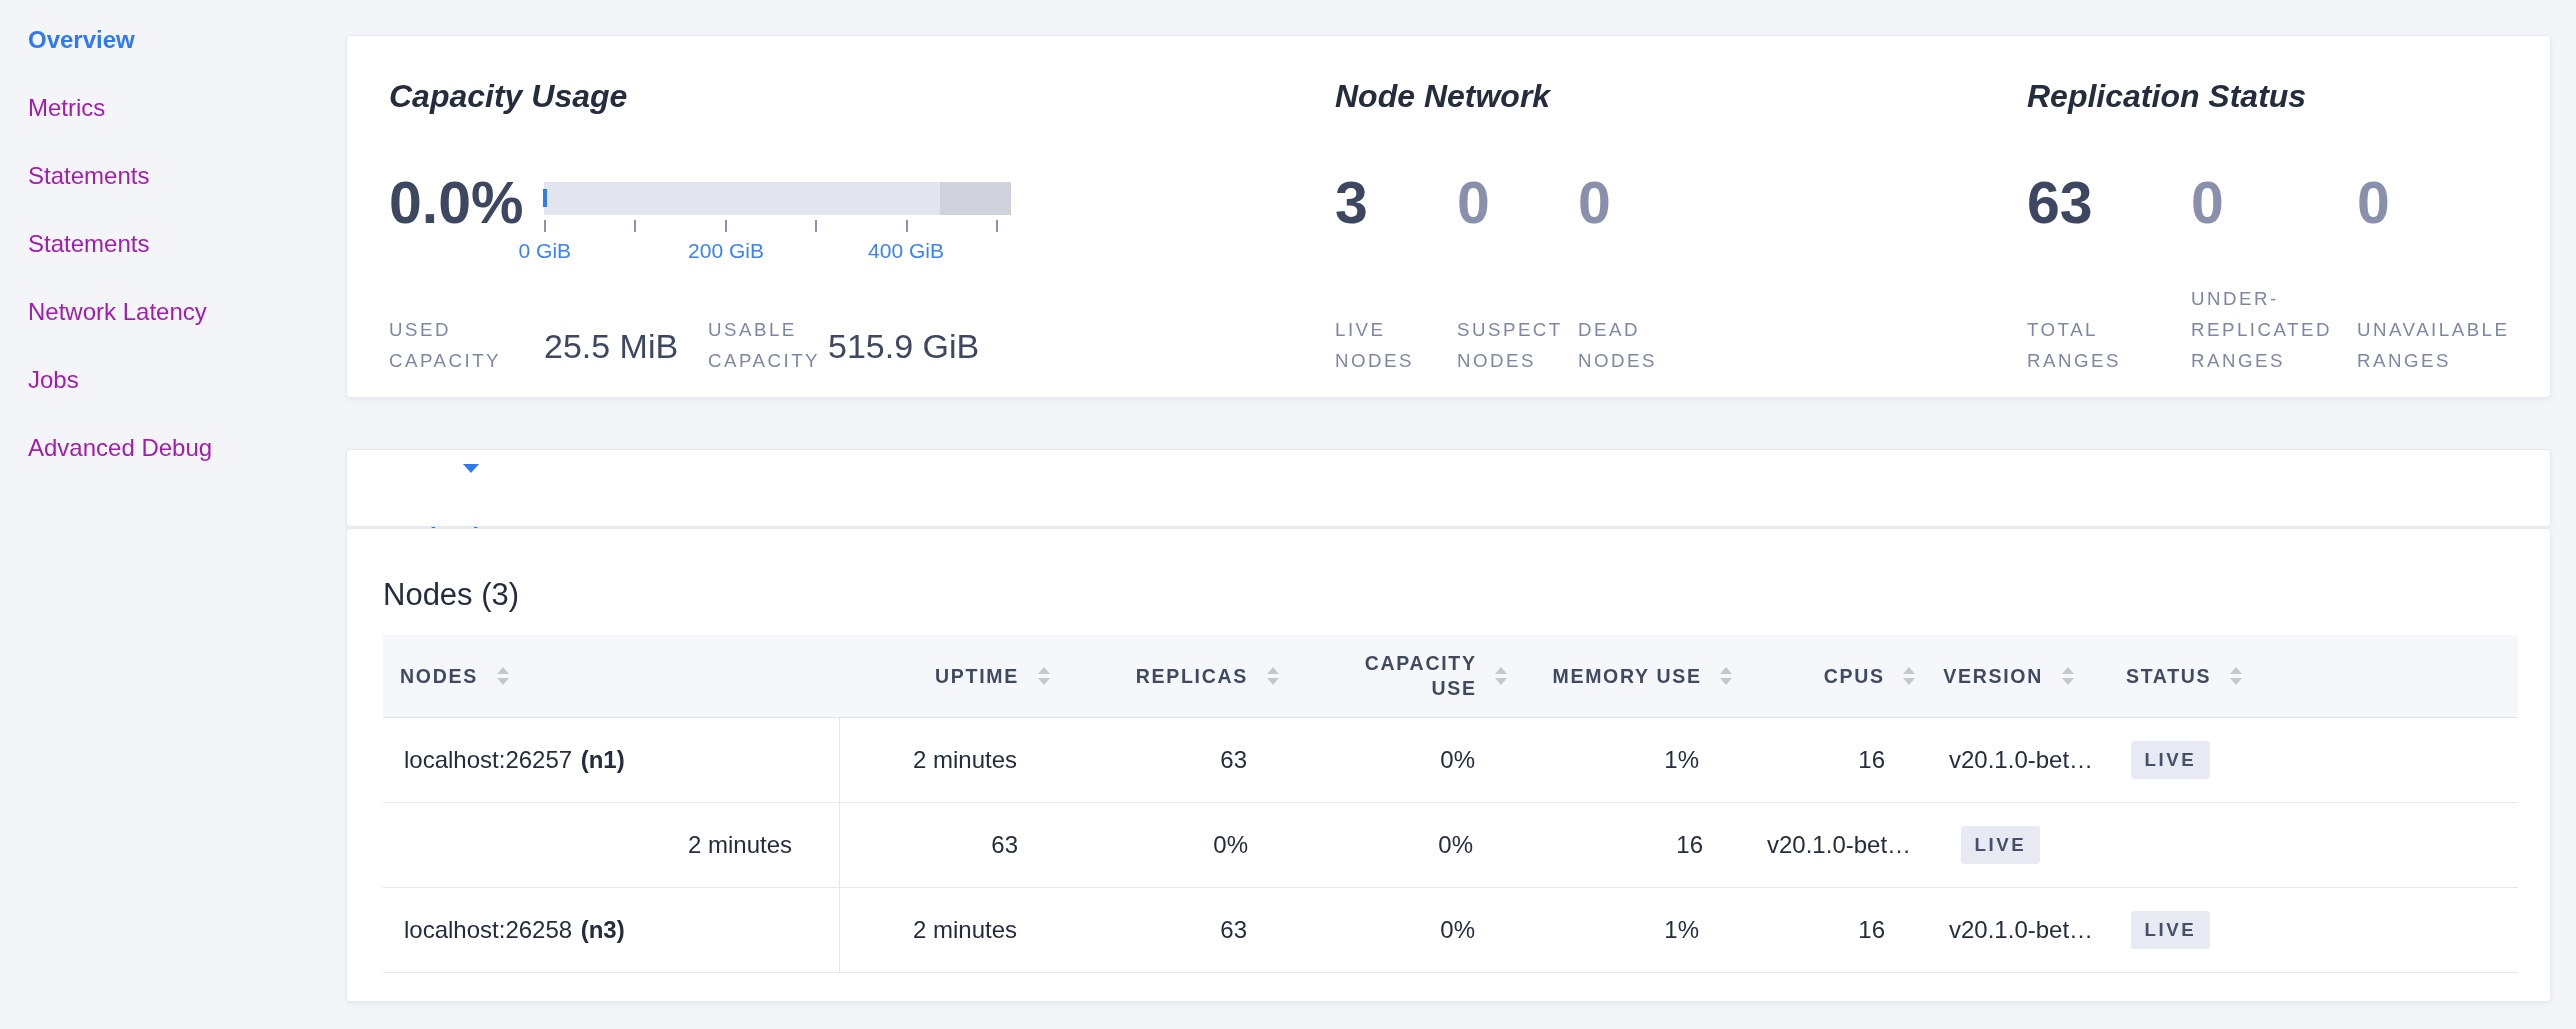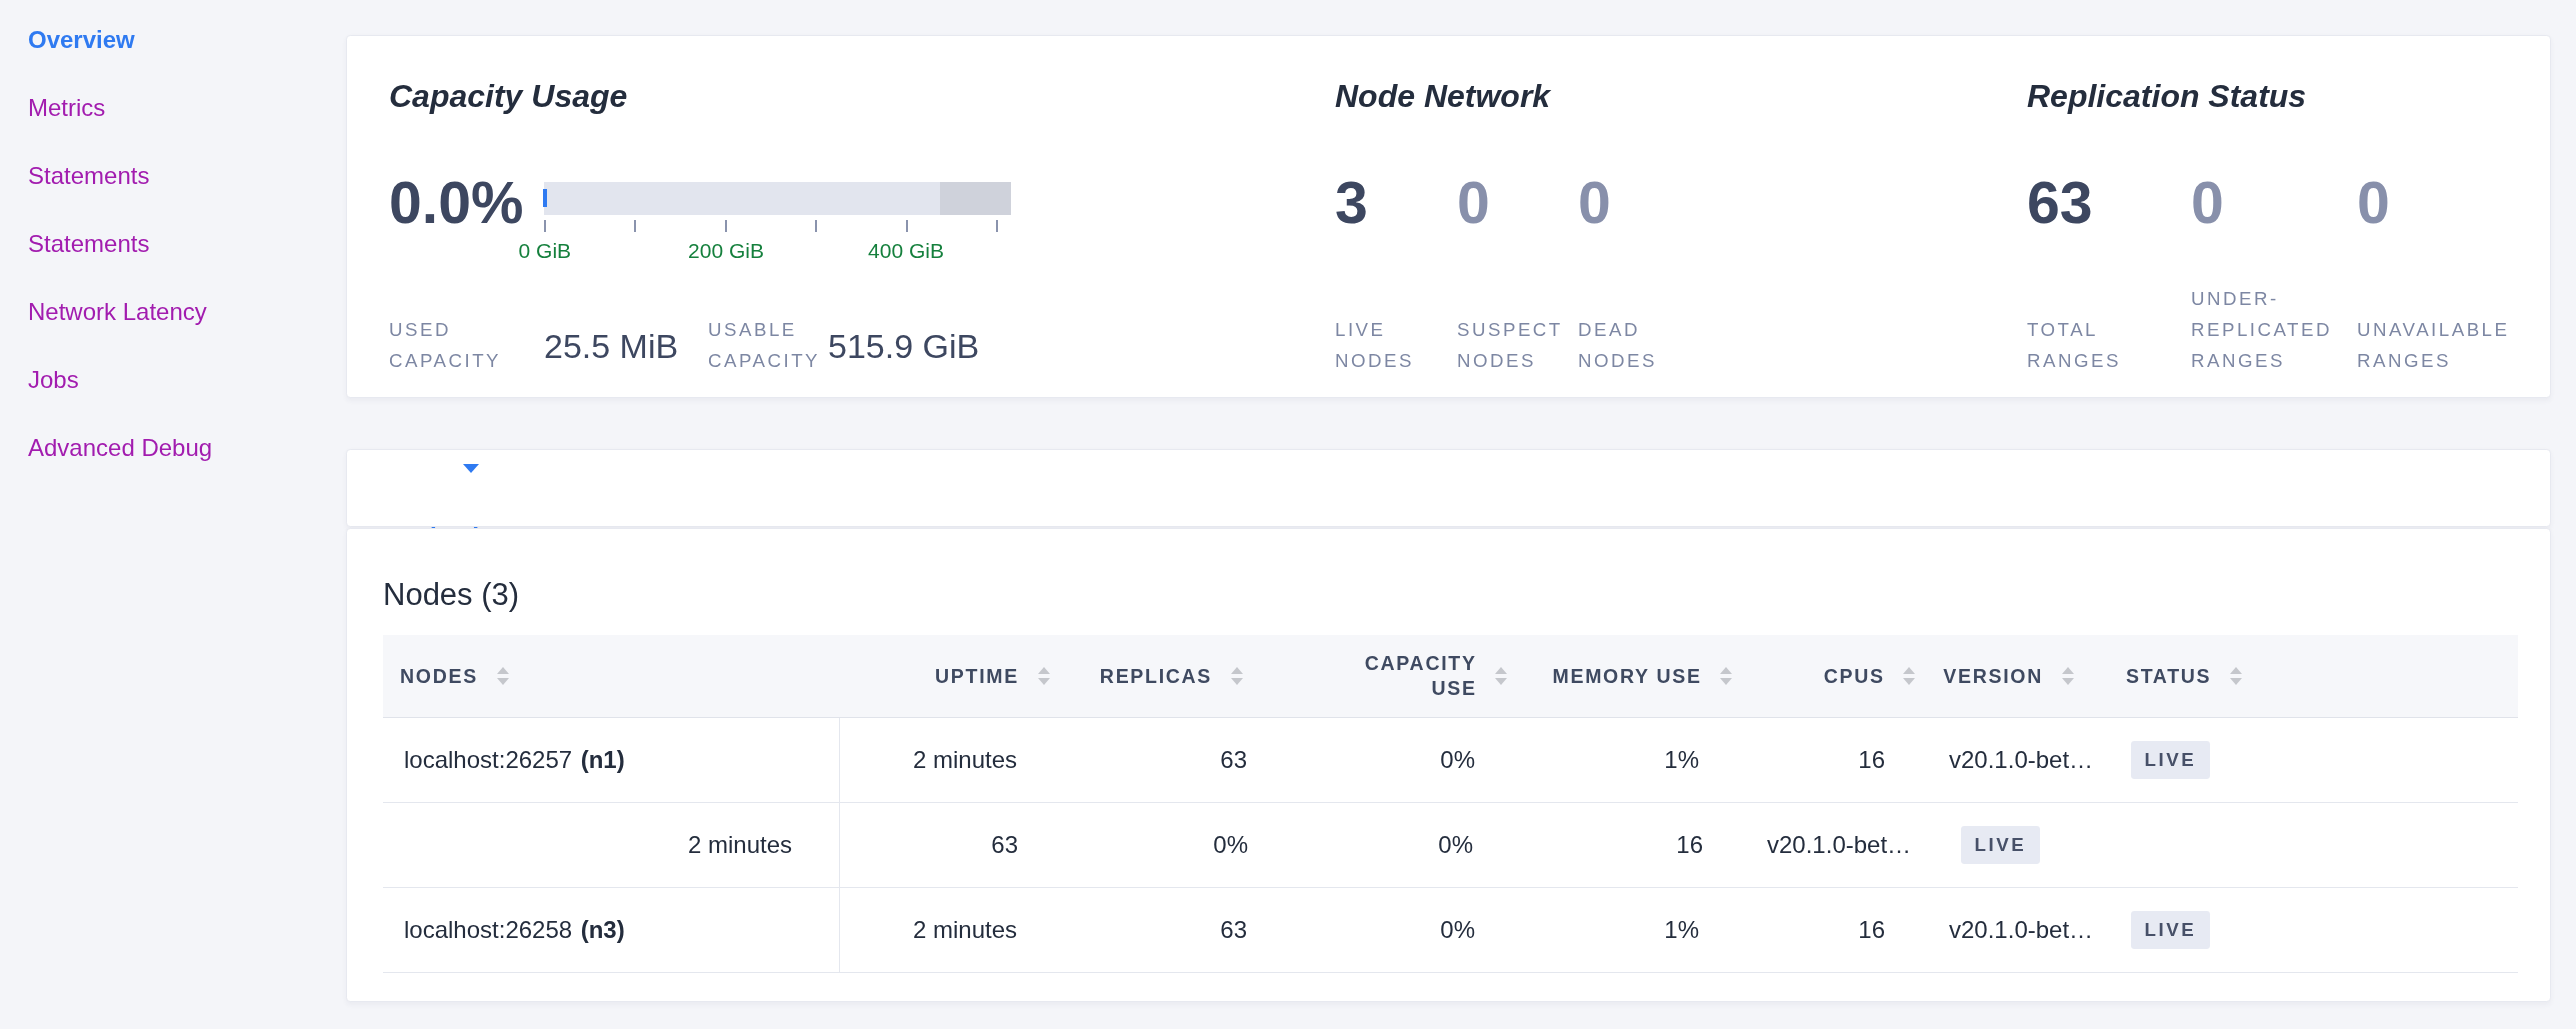--- a/index.html
+++ b/index.html
@@ -59,21 +59,21 @@
   .cap-bar{
     position:absolute;left:197px;top:146px;width:467px;height:33px;
     background:#e2e5ee;
   }
   .cap-bar .dark-seg{position:absolute;right:0;top:0;width:71px;height:33px;background:#cfd2db;}
   .cap-bar .used-seg{position:absolute;left:-0.8px;top:6.8px;width:3.4px;height:18.7px;background:#2f7af1;}
   .axis{position:absolute;left:197px;top:184px;width:454px;height:85px;}
   .axis .tick{position:absolute;top:0;width:1.7px;height:12px;background:#8a93ad;}
   .axis .tick-label{
     position:absolute;top:18.7px;transform:translateX(-50%);
-    font-size:21px;color:#15803d;white-space:nowrap;
+    font-size:21px;color:#3b82f6;white-space:nowrap;
   }
 
   
   .nodelist-btn{position:absolute;left:42px;top:20.4px;height:37px;display:flex;align-items:center;cursor:pointer;margin-top:48px;}
   .nodelist-label{font-size:24.6px;line-height:37px;color:#2f7af1;font-weight:bold;white-space:nowrap;}
   .caret-down{
     position:absolute;left:116px;top:14.4px;
     width:0;height:0;
     border-left:8.5px solid transparent;border-right:8.5px solid transparent;
     border-top:9.3px solid #2f7af1;
@@ -92,21 +92,21 @@
   .th,.td{display:flex;align-items:center;box-sizing:border-box;min-width:0;}
   .th{
     font-size:19.5px;font-weight:bold;letter-spacing:1.7px;
     color:#3f4a61;white-space:nowrap;cursor:pointer;
   }
   .td{font-size:24px;color:#242d3d;white-space:nowrap;}
 
   .th.c1{justify-content:flex-start;padding-left:17px;}
   .th.c2,.th.c3,.th.c4,.th.c5,.th.c6{justify-content:flex-end;}
   .th.c2{padding-right:14.4px;}
-  .th.c3{padding-right:14.4px;justify-content:center;}
+  .th.c3{padding-right:14.4px;}
   .th.c4{padding-right:12.7px;}
   .th.c5{padding-right:13.6px;}
   .th.c6{padding-right:12.7px;}
   .th.c7{justify-content:flex-start;padding-left:15.3px;}
   .th.c8{justify-content:flex-start;padding-left:28px;}
   .th .wrap{display:inline-block;max-width:119px;text-align:right;line-height:25.5px;white-space:normal;}
 
   .td.c1{padding-left:21px;text-align:center;}
   .td.c2,.td.c3,.td.c4,.td.c5,.td.c6{justify-content:flex-end;}
   .td.c2{padding-right:47px;}

